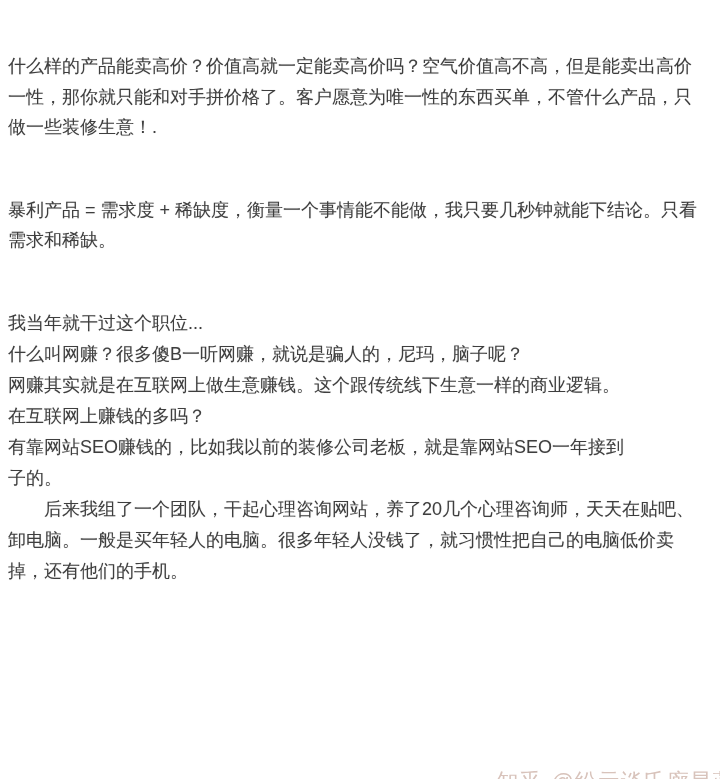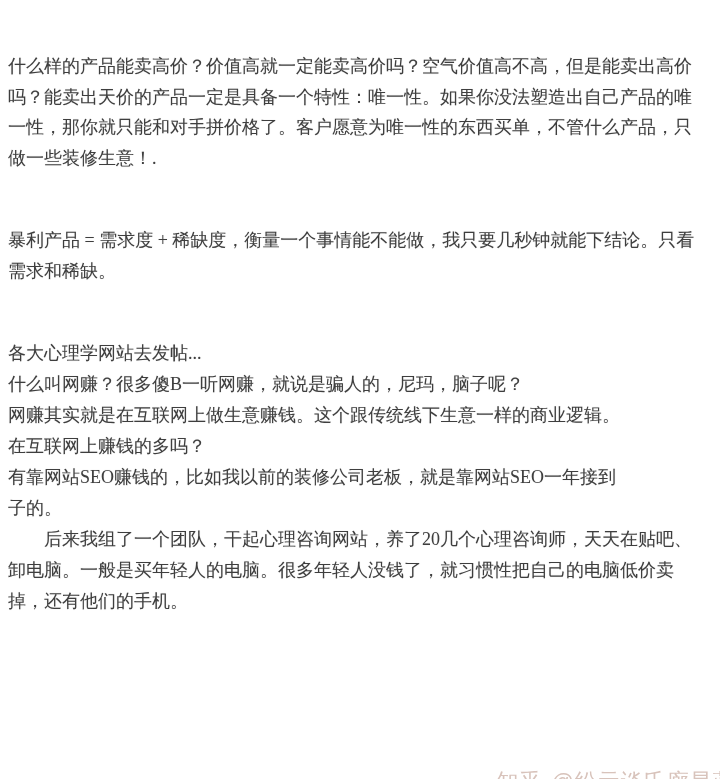--- a/index.html
+++ b/index.html
@@ -17,21 +17,20 @@
     background: #ffffff;
   }
   .article {
     position: absolute;
     left: 8px;
     top: 51px;
     width: 706px;
     font-size: 18px;
     color: #3e3e3e;
     text-shadow: 0 0 1px rgba(62,62,62,0.22);
-    font-family: Liberation Serif, serif;
   }
   .block { line-height: 30.5px; }
   .block + .block { margin-top: 52px; }
   .block:nth-child(3) { line-height: 31px; }
   .line {
     white-space: pre;      
     overflow: hidden;
   }
   .watermark {
     position: absolute;
@@ -47,30 +46,29 @@
   .watermark .brand { margin-right: 9px; }
 </style>
 </head>
 <body>
 
 <div class="page">
 
   <div class="article" id="article">
       <div class="block">
         <div class="line">什么样的产品能卖高价？价值高就一定能卖高价吗？空气价值高不高，但是能卖出高价</div>
-        <div class="line">吗？能卖出天价的产品一定是具备一个特性：唯一性。如果你没法塑造出自己产品的唯</div>
         <div class="line">一性，那你就只能和对手拼价格了。客户愿意为唯一性的东西买单，不管什么产品，只</div>
         <div class="line">做一些装修生意！.</div>
       </div>
       <div class="block">
         <div class="line">暴利产品 = 需求度 + 稀缺度，衡量一个事情能不能做，我只要几秒钟就能下结论。只看</div>
         <div class="line">需求和稀缺。</div>
       </div>
       <div class="block">
-        <div class="line">各大心理学网站去发帖...</div>
+        <div class="line">我当年就干过这个职位...</div>
         <div class="line">什么叫网赚？很多傻B一听网赚，就说是骗人的，尼玛，脑子呢？</div>
         <div class="line">网赚其实就是在互联网上做生意赚钱。这个跟传统线下生意一样的商业逻辑。</div>
         <div class="line">在互联网上赚钱的多吗？</div>
         <div class="line">有靠网站SEO赚钱的，比如我以前的装修公司老板，就是靠网站SEO一年接到</div>
         <div class="line">子的。</div>
         <div class="line">　　后来我组了一个团队，干起心理咨询网站，养了20几个心理咨询师，天天在贴吧、</div>
         <div class="line">卸电脑。一般是买年轻人的电脑。很多年轻人没钱了，就习惯性把自己的电脑低价卖</div>
         <div class="line">掉，还有他们的手机。</div>
       </div>
     </div>

